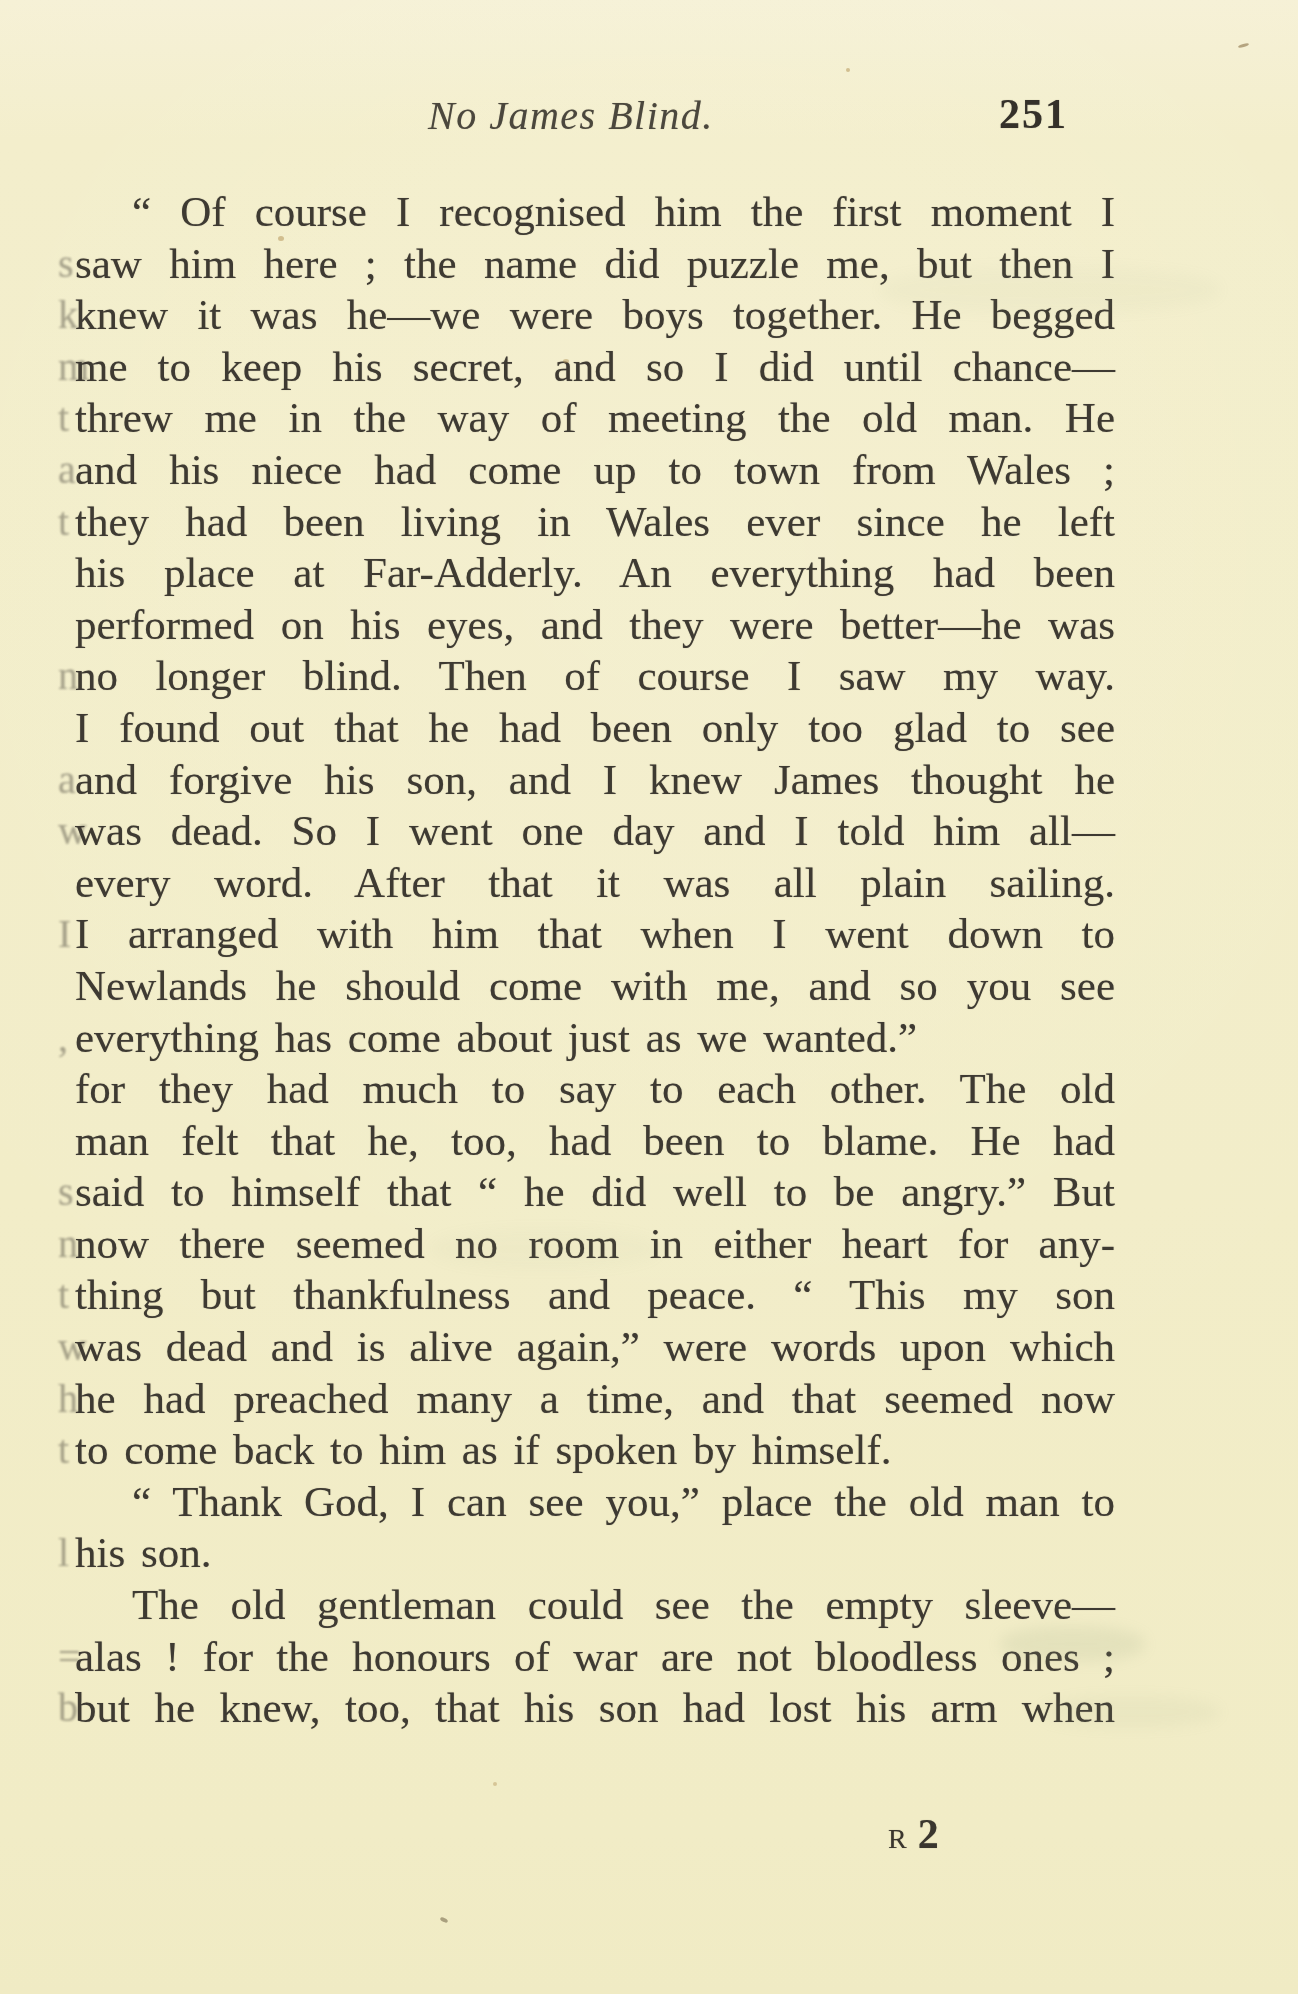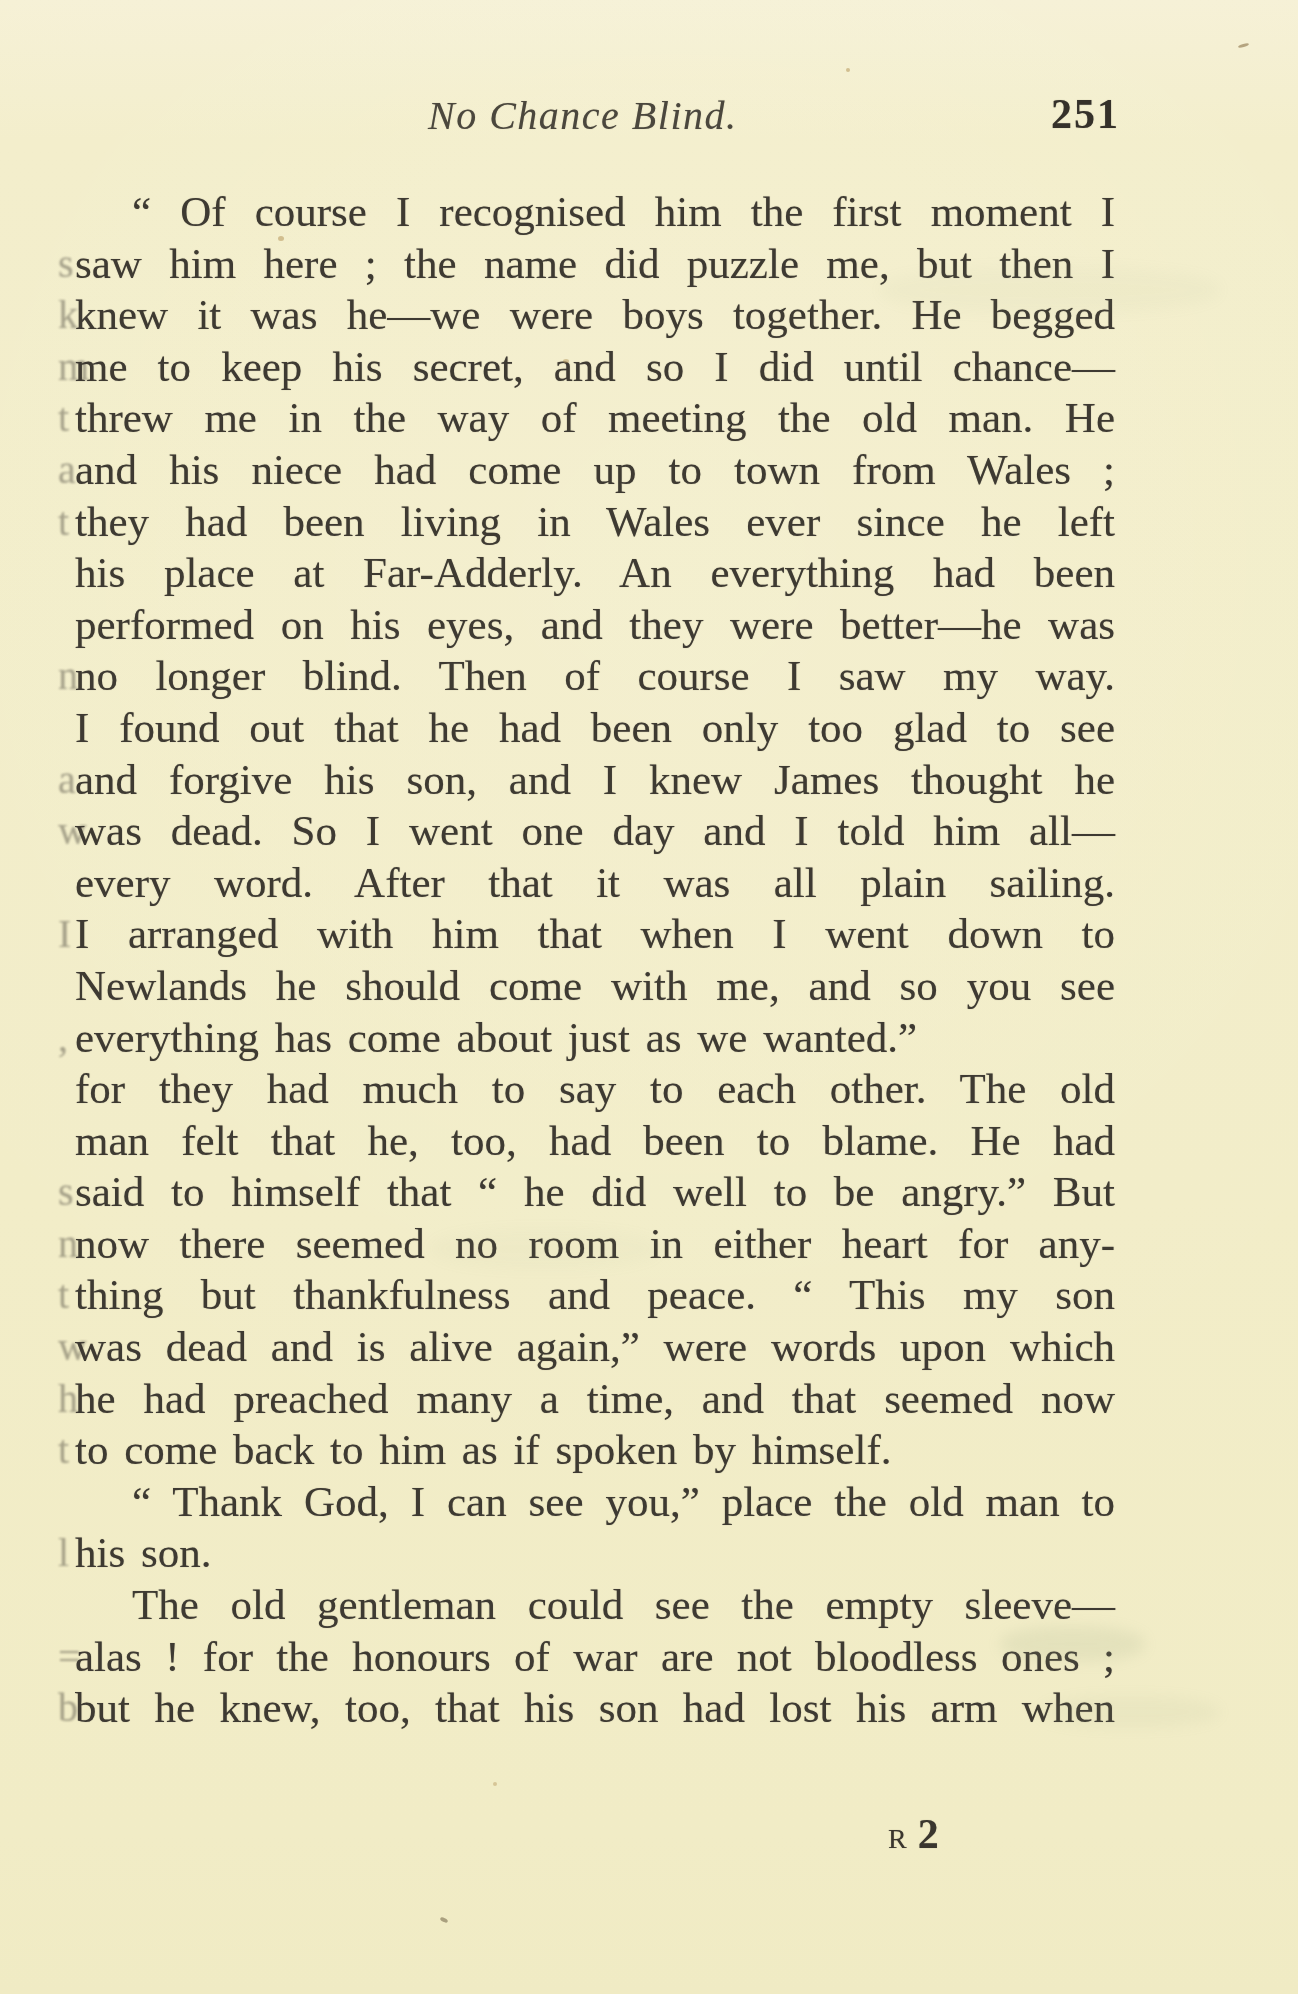--- a/index.html
+++ b/index.html
@@ -16,21 +16,21 @@
     color:#3c3931;
   }
   
   .header-title{
     position:absolute;left:428px;top:92px;
     font-style:italic;font-size:40px;letter-spacing:1.5px;
     color:#4b473d;white-space:nowrap;
     text-shadow:0 0 1px rgba(70,66,55,0.35);
   }
   .page-number{
-    position:absolute;left:1051px;top:90px;
+    position:absolute;left:999px;top:90px;
     font-size:42px;font-weight:bold;letter-spacing:2px;
     color:#35312a;text-shadow:0 0 1px rgba(53,49,42,0.4);
   }
   
   .text-block{
     position:absolute;left:75px;top:186px;width:1040px;
   }
   .line{
     position:relative;
     height:51.6px;line-height:51.6px;
@@ -69,21 +69,21 @@
   .speck.p3{left:846px;top:68px;width:4px;height:4px;opacity:0.5;}
   .speck.p4{left:1238px;top:44px;width:11px;height:3px;opacity:0.6;transform:rotate(-15deg);background:#8a7248;}
   .speck.p5{left:440px;top:1918px;width:8px;height:4px;opacity:0.55;transform:rotate(25deg);background:#6f6246;}
   .speck.p6{left:493px;top:1782px;width:4px;height:4px;opacity:0.4;}
 </style>
 </head>
 <body>
 
 <div class="page">
 
-  <div class="header-title">No Chance Blind.</div>
+  <div class="header-title">No James Blind.</div>
 
   <div class="page-number">251</div>
 
   <div class="text-block" id="text-block">
       <div class="line indent">“ Of course I recognised him the first moment I</div>
       <div class="line"><span class="ghost">s</span>saw him here ; the name did puzzle me, but then I</div>
       <div class="line"><span class="ghost">k</span>knew it was he—we were boys together.  He begged</div>
       <div class="line"><span class="ghost">m</span>me to keep his secret, and so I did until chance—</div>
       <div class="line"><span class="ghost">t</span>threw me in the way of meeting the old man.  He</div>
       <div class="line"><span class="ghost">a</span>and his niece had come up to town from Wales ;</div>

